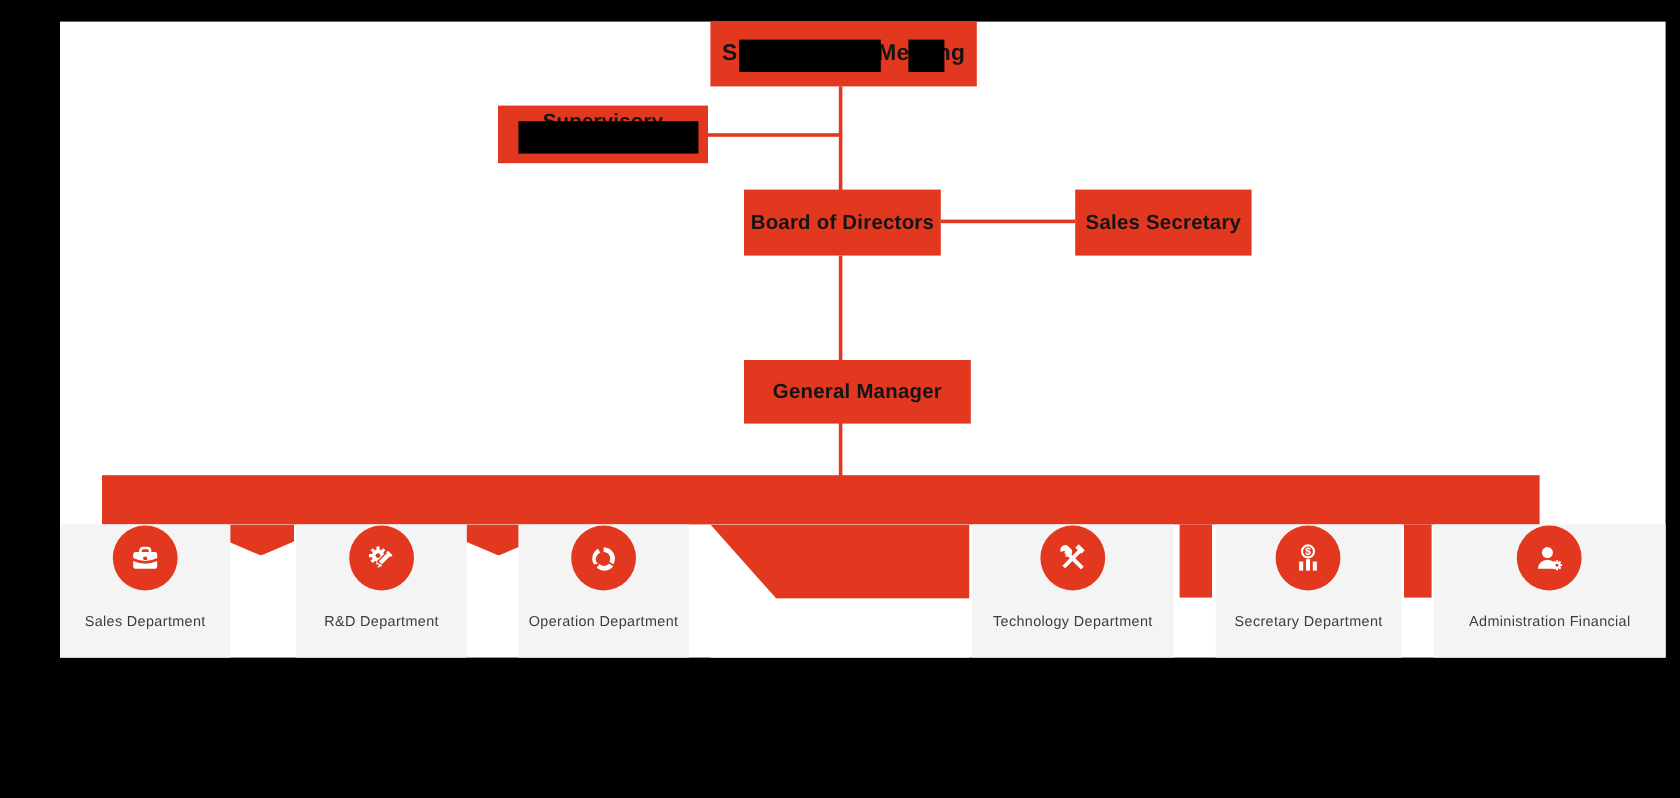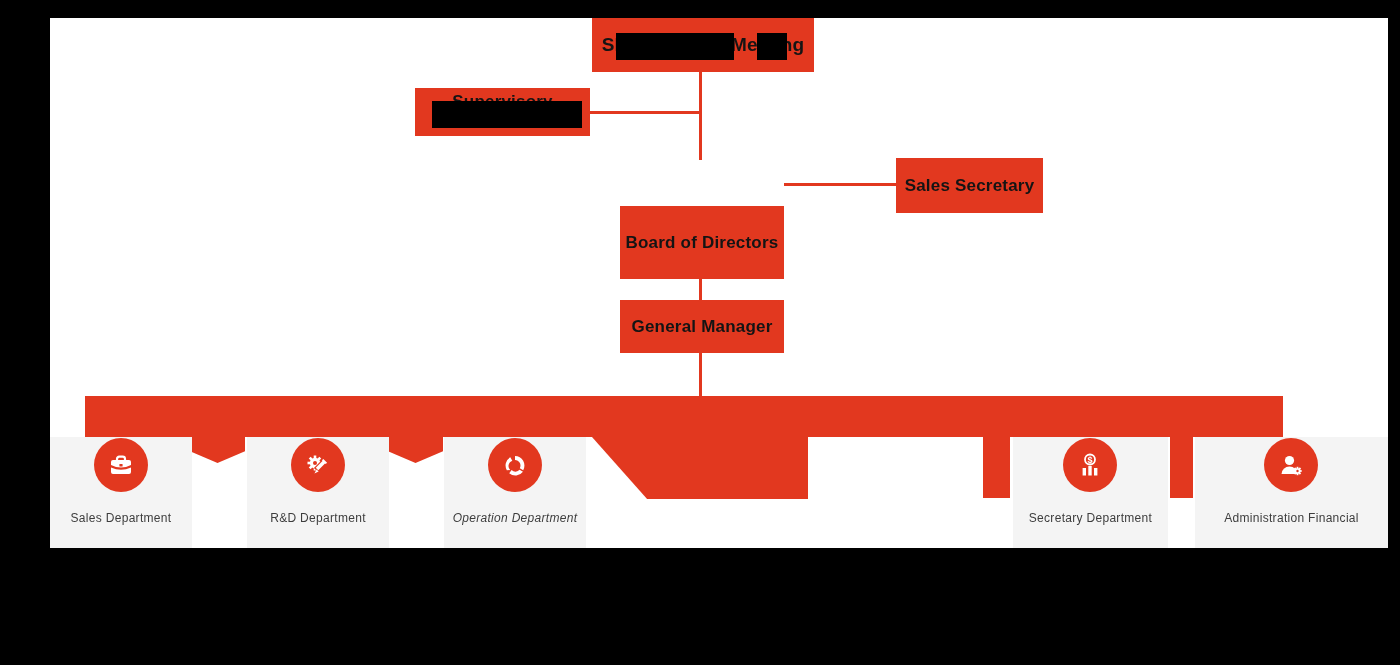--- a/index.html
+++ b/index.html
@@ -57,29 +57,29 @@
     <span>Shareholders Meeting</span>
     <div class="redact" style="left:24px;top:15px;width:118px;height:27px;"></div>
     <div class="redact" style="left:165px;top:15px;width:30px;height:27px;"></div>
   </div>
 
   <div class="rbox" style="left:415px;top:88px;width:175px;height:48px;">
     <span>Supervisory Committee</span>
     <div class="redact" style="left:17px;top:13px;width:150px;height:27px;"></div>
   </div>
 
-  <div class="rbox" style="left:620px;top:158px;width:164px;height:73px;margin-top:48px;">
+  <div class="rbox" style="left:620px;top:158px;width:164px;height:55px;">
     <span>Board of Directors</span>
   </div>
 
   <div class="rbox" style="left:896px;top:158px;width:147px;height:55px;">
     <span>Sales Secretary</span>
   </div>
 
-  <div class="rbox" style="left:620px;top:300px;width:164px;height:53px;">
+  <div class="rbox" style="left:620px;top:300px;width:189px;height:53px;">
     <span>General Manager</span>
   </div>
 
   <div class="bar"></div>
   <div class="tab" style="left:190px;"></div>
   <div class="tab" style="left:388px;"></div>
   <div class="blob"></div>
   <div class="gapcol" style="left:983px;width:27px;height:61px;"></div>
   <div class="gapcol" style="left:1170px;width:23px;height:61px;"></div>
 
@@ -108,35 +108,46 @@
         <circle cx="11" cy="12" r="2" fill="#e2381f"></circle>
         <line x1="12" y1="19" x2="20" y2="11" stroke="#e2381f" stroke-width="6"></line>
         <line x1="13" y1="18" x2="20.5" y2="10.5" stroke="#fff" stroke-width="3.6"></line>
         <path d="M12.6 18.4 l-2.2 4 4.2-2z" fill="#fff"></path>
         <line x1="18.6" y1="8.6" x2="22.4" y2="12.4" stroke="#fff" stroke-width="2"></line>
       </svg>
     </div>
     <div class="dept-label">R&amp;D Department</div>
   </div>
 
-  <div class="card" style="left:444px;width:142px;font-style:italic;">
+  <div class="card" style="left:432px;width:142px;">
     <div class="circle" style="left:44px;">
       <svg width="28" height="28" viewBox="0 0 28 28">
         <path d="M14 5 a9.5 9.5 0 0 1 8.2 14.2 l-3.4-2 a5.6 5.6 0 0 0 -4.8-8.3 z" fill="#fff"></path>
         <path d="M5.8 19.2 A9.5 9.5 0 0 1 9.3 6.3 l2 3.4 a5.6 5.6 0 0 0 -2.1 9.3 z" fill="#fff"></path>
         <path d="M22 20.8 a9.5 9.5 0 0 1 -13.8 1.4 l2.4-3.1 a5.6 5.6 0 0 0 8 -.3 z" fill="#fff"></path>
       </svg>
     </div>
     <div class="dept-label">Operation Department</div>
   </div>
 
   <div class="card white" style="left:592px;top:499px;width:216px;height:49px;">
     <div class="dept-label" style="top:12px;"></div>
   </div>
 
+  <div class="card" style="left:810px;width:168px;">
+    <div class="circle" style="left:57px;">
+      <svg width="28" height="28" viewBox="0 0 28 28">
+        <line x1="8" y1="8.5" x2="22" y2="22.5" stroke="#fff" stroke-width="3.2"></line>
+        <line x1="20.5" y1="7.5" x2="6.5" y2="21.5" stroke="#fff" stroke-width="3.2"></line>
+        <path d="M9.5 3.5 a4.2 4.2 0 0 0 -5.5 5.5 l2.8-1 1.8 1.8 -1 2.8 a4.2 4.2 0 0 0 5.5-5.5 z" fill="#fff"></path>
+        <path d="M16.5 4.5 h7 v4 h-7 z" fill="#fff" transform="rotate(45 20 6.5)"></path>
+      </svg>
+    </div>
+    <div class="dept-label">Technology Department</div>
+  </div>
 
   <div class="card" style="left:1013px;width:155px;">
     <div class="circle" style="left:50px;">
       <svg width="28" height="28" viewBox="0 0 28 28">
         <circle cx="14" cy="8.5" r="5" fill="none" stroke="#fff" stroke-width="1.8"></circle>
         <text x="14" y="11.6" font-size="9" font-family="Liberation Sans, sans-serif" font-weight="bold" fill="#fff" text-anchor="middle">$</text>
         <rect x="6.6" y="17" width="3.4" height="7.5" fill="#fff"></rect>
         <rect x="12.3" y="15" width="3.4" height="9.5" fill="#fff"></rect>
         <rect x="18" y="17" width="3.4" height="7.5" fill="#fff"></rect>
       </svg>

